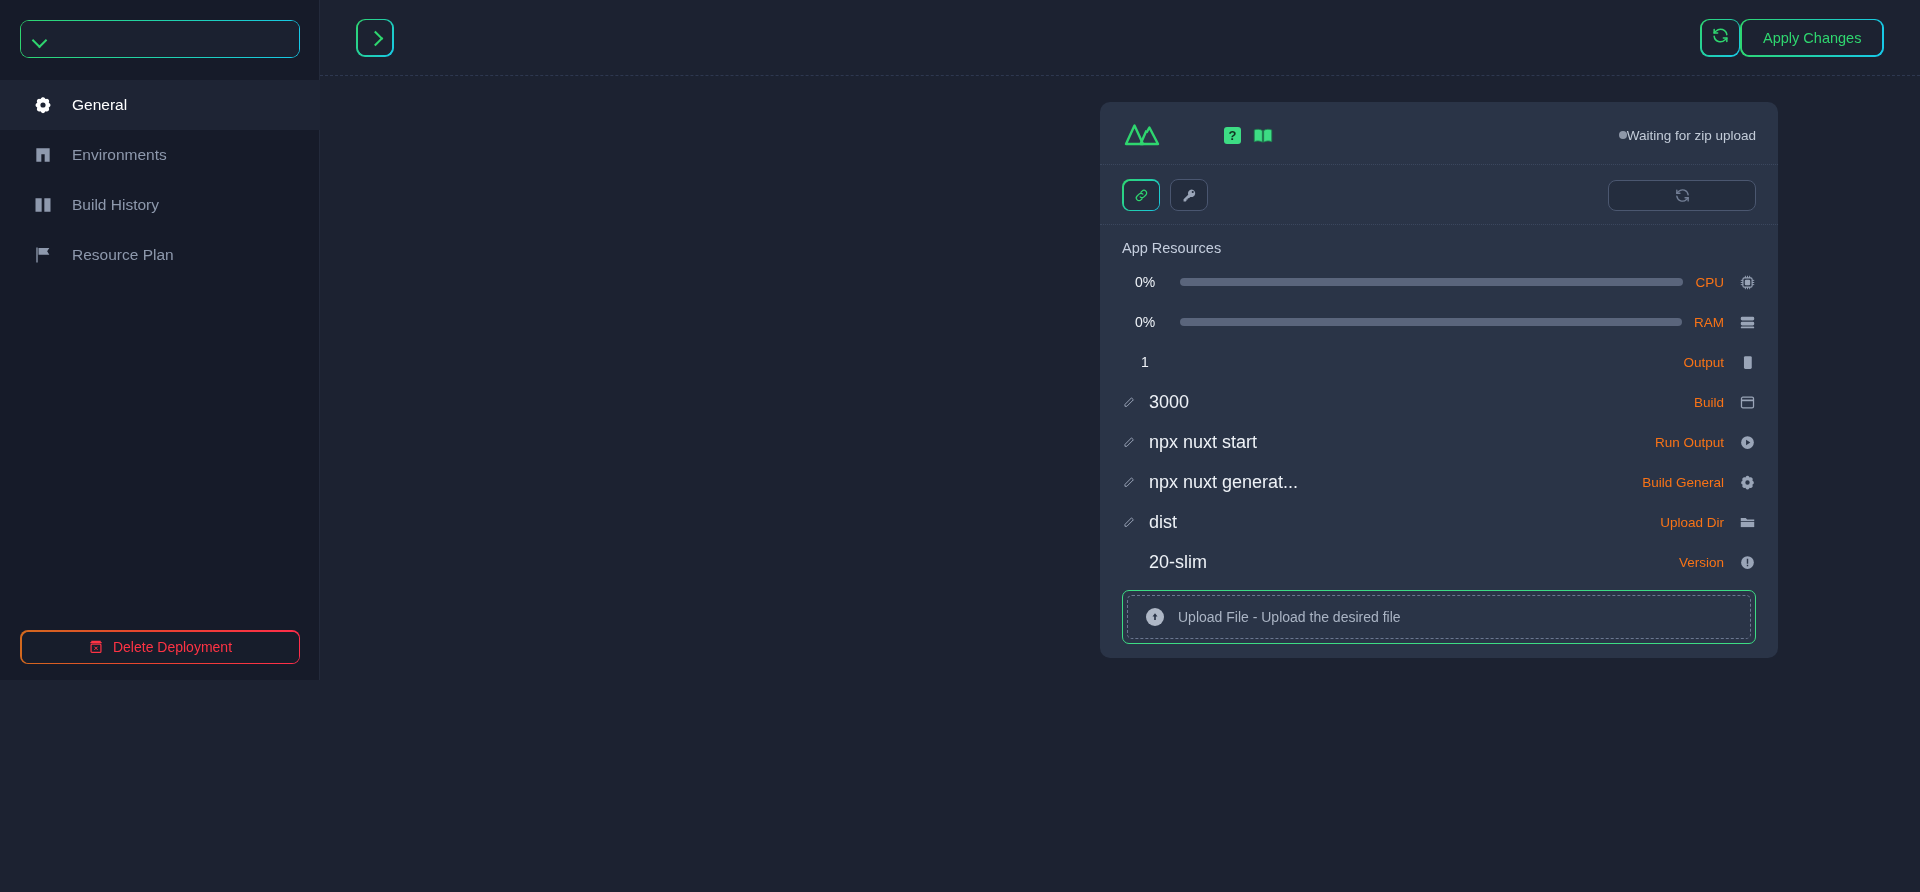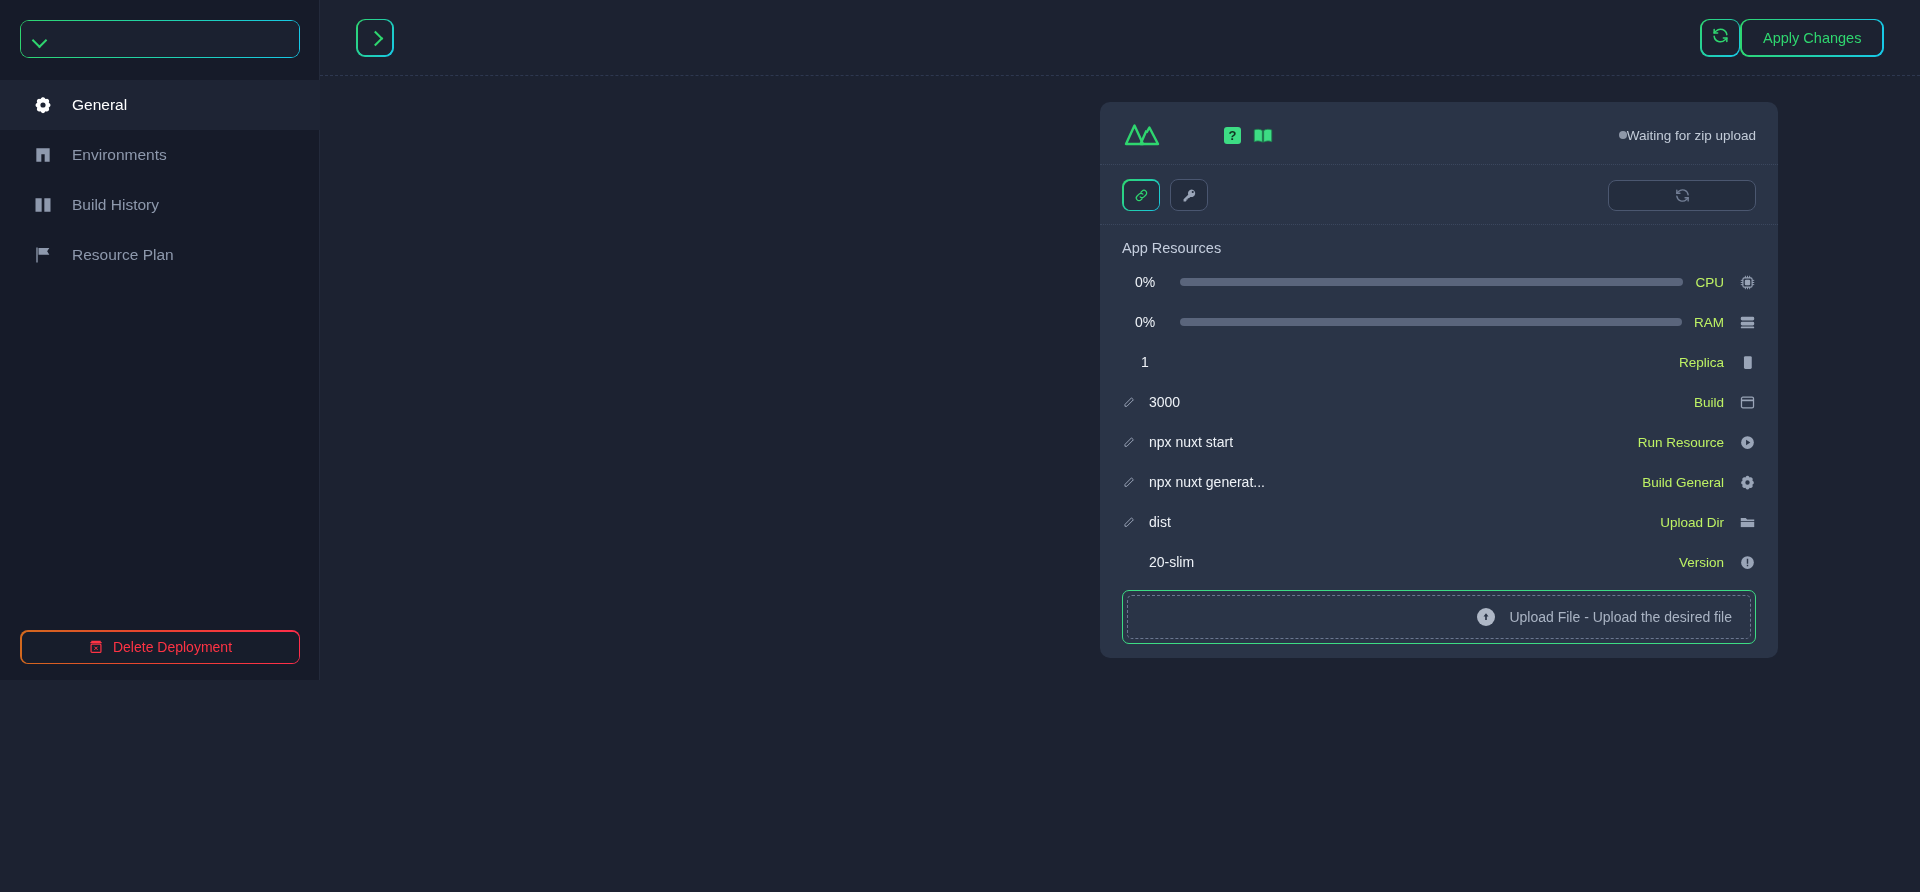--- a/index.html
+++ b/index.html
@@ -197,44 +197,43 @@
     display: flex; align-items: center;
     height: 40px; padding: 0 22px 0 22px;
     gap: 12px;
   }
   .res-value-left {
     width: 46px; text-align: center;
     color: #eef2f7; font-size: 14px; flex: 0 0 46px;
   }
   .pencil { width: 15px; flex: 0 0 15px; display: flex; align-items: center; }
   .pencil svg { width: 13px; height: 13px; display: block; }
-  .res-value { color: #eef2f7; font-size: 14px; }
+  .res-value { color: #eef2f7; font-size: 18px; }
   .bar-track {
     flex: 1 1 auto; height: 8px; border-radius: 5px;
     background: #5a657c;
   }
   .spacer { flex: 1 1 auto; }
-  .res-label { color: #bef264; font-size: 13.5px; }
+  .res-label { color: #f97316; font-size: 13.5px; }
   .res-icon { width: 20px; flex: 0 0 20px; display: flex; align-items: center; justify-content: flex-end; }
   .res-icon svg { width: 17px; height: 17px; display: block; }
 
   .upload-outer {
     margin: 8px 22px 0 22px;
     border: 1.6px solid #3ddc84;
     border-radius: 7px;
     padding: 4px;
     cursor: pointer;
   }
   .upload-inner {
     border: 1.4px dashed #6b7790;
     border-radius: 5px;
     height: 44px;
     display: flex; align-items: center; gap: 14px;
     padding: 0 18px;
-    justify-content: flex-end;
   }
   .upload-circle {
     width: 18px; height: 18px; border-radius: 50%;
     background: #aeb7c6;
     display: flex; align-items: center; justify-content: center;
     flex: 0 0 18px;
   }
   .upload-circle svg { width: 10px; height: 10px; display: block; }
   .upload-text { color: #aab4c4; font-size: 14px; }
 </style>
@@ -420,21 +419,21 @@
             <rect x="2.5" y="4" width="19" height="5.2" rx="2"></rect>
             <rect x="2.5" y="11" width="19" height="5.2" rx="2"></rect>
             <rect x="2.5" y="17.6" width="19" height="2.6" rx="1.3"></rect>
           </svg>
         </span>
       </div>
 
       <div class="res-row">
         <span class="res-value-left">1</span>
         <span class="spacer"></span>
-        <span class="res-label">Replica</span>
+        <span class="res-label">Output</span>
         <span class="res-icon">
           <svg viewBox="0 0 24 24" fill="#9aa5b8">
               <rect x="7" y="3" width="11" height="18" rx="2"></rect>
             </svg>
         </span>
       </div>
 
       <div class="res-row">
         <span class="pencil">
           <svg viewBox="0 0 24 24" fill="none" stroke="#9aa5b8" stroke-width="1.8">
@@ -453,21 +452,21 @@
       </div>
 
       <div class="res-row">
         <span class="pencil">
           <svg viewBox="0 0 24 24" fill="none" stroke="#9aa5b8" stroke-width="1.8">
               <path d="M17.5 3.5 21 7l-12 12H5.5v-3.5z"></path>
             </svg>
         </span>
         <span class="res-value">npx nuxt start</span>
         <span class="spacer"></span>
-        <span class="res-label">Run Resource</span>
+        <span class="res-label">Run Output</span>
         <span class="res-icon">
           <svg viewBox="0 0 24 24" fill="#9aa5b8">
               <circle cx="12" cy="12" r="9"></circle>
               <path d="M10 8l6 4-6 4z" fill="#2a3447"></path>
             </svg>
         </span>
       </div>
 
       <div class="res-row">
         <span class="pencil">

